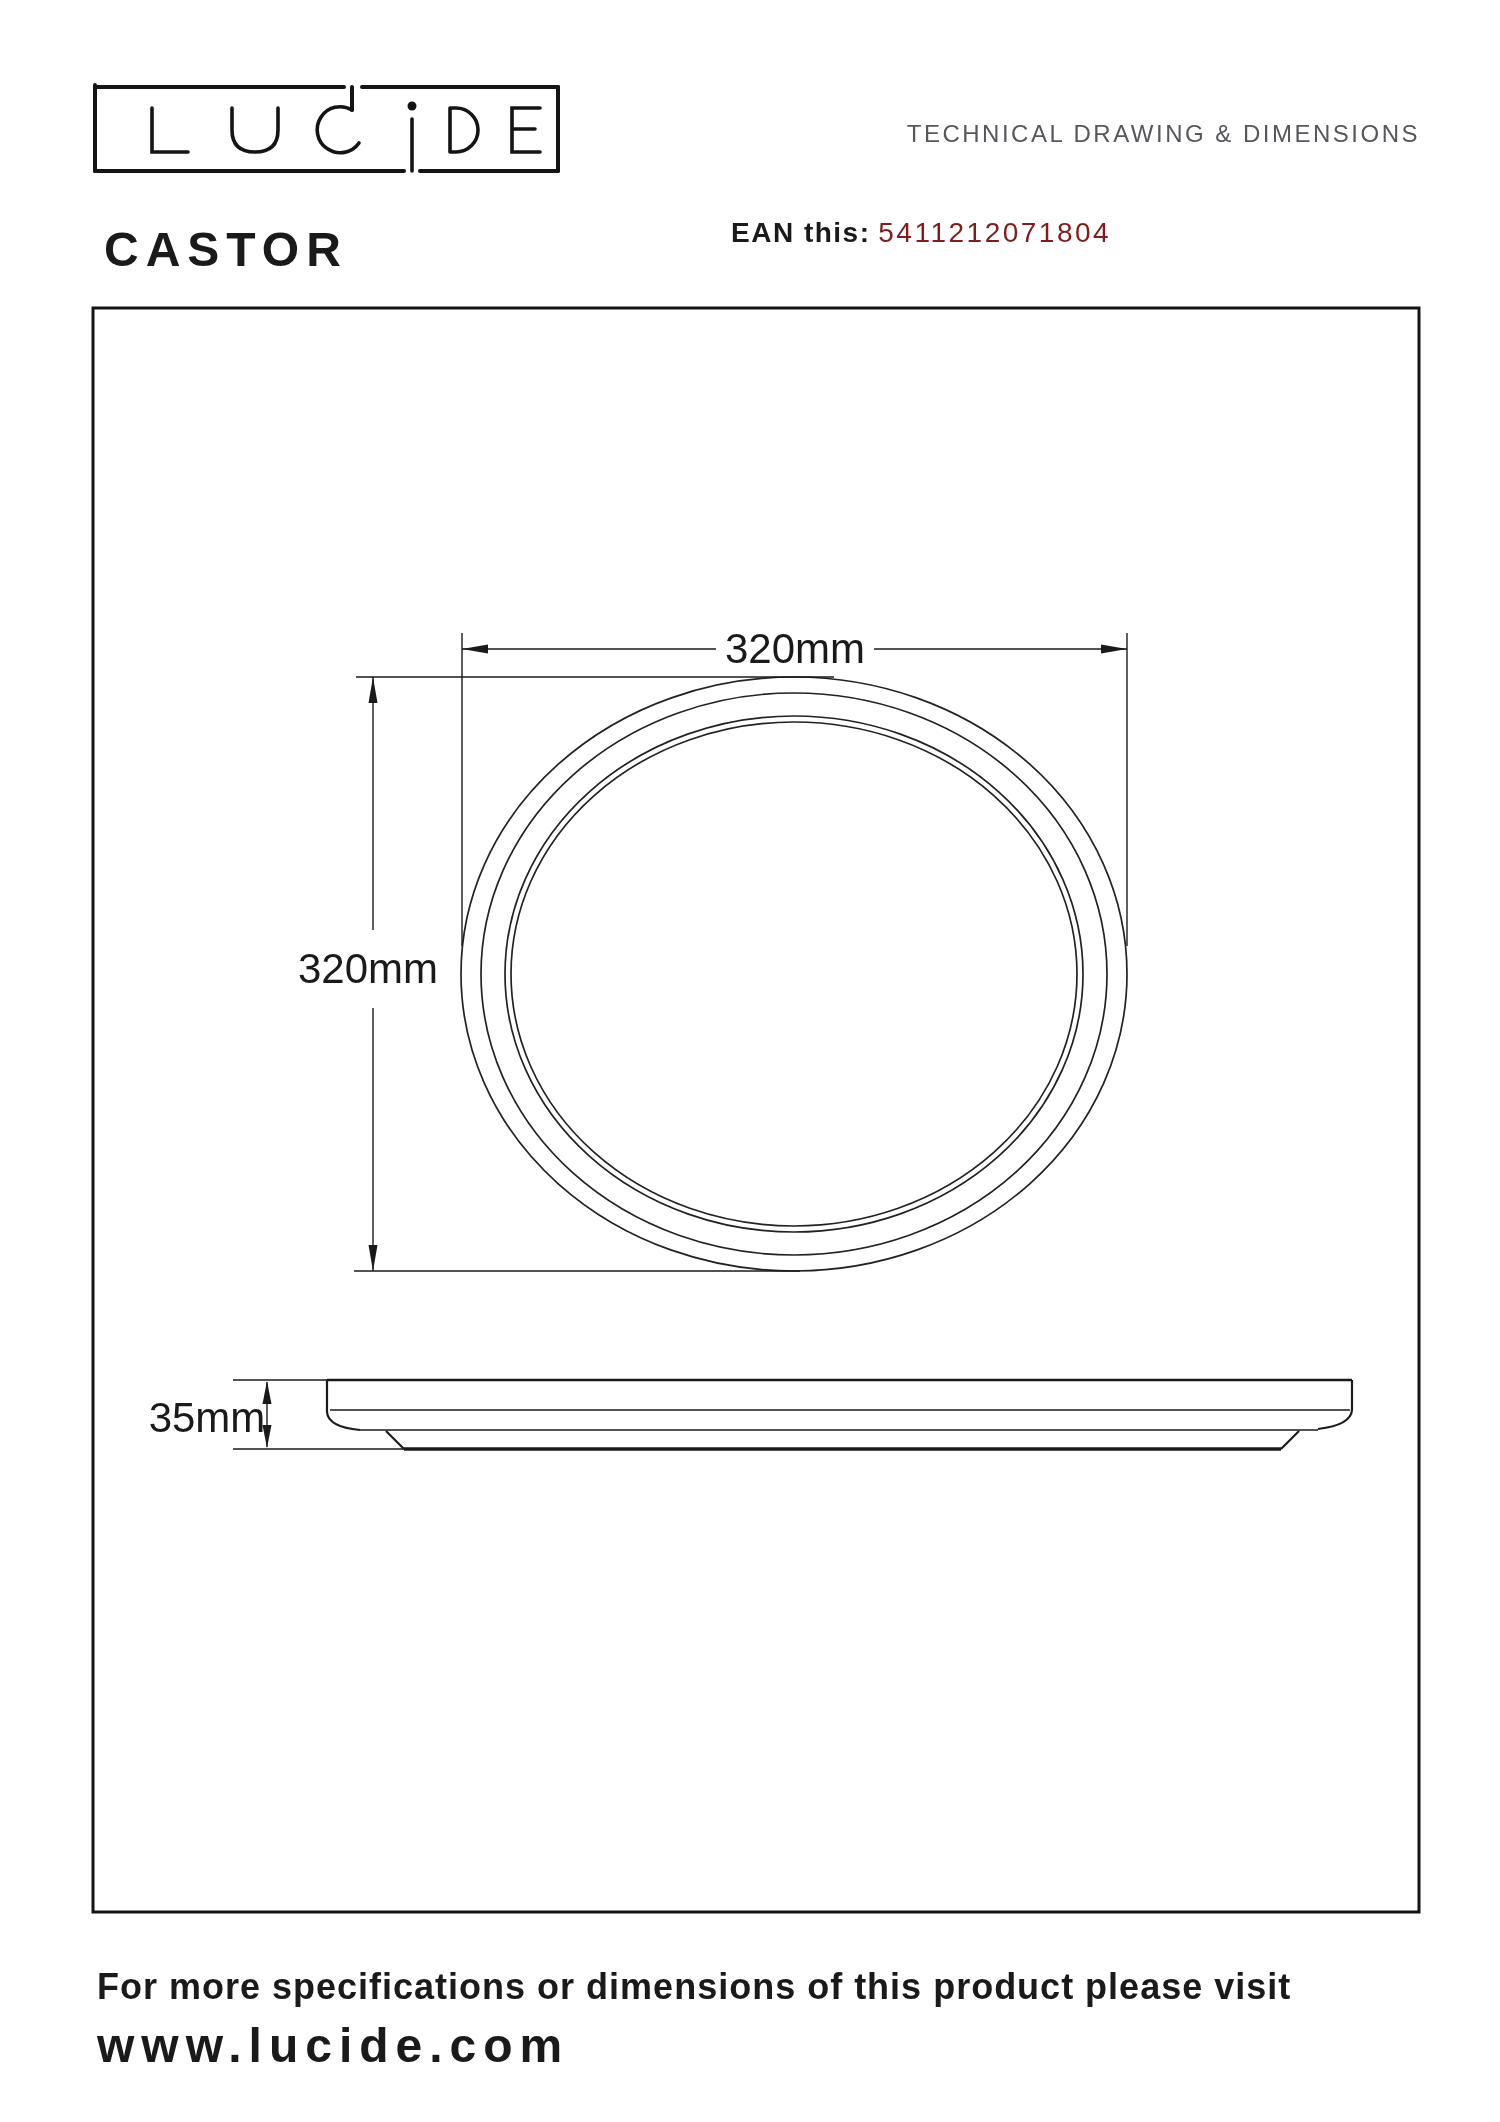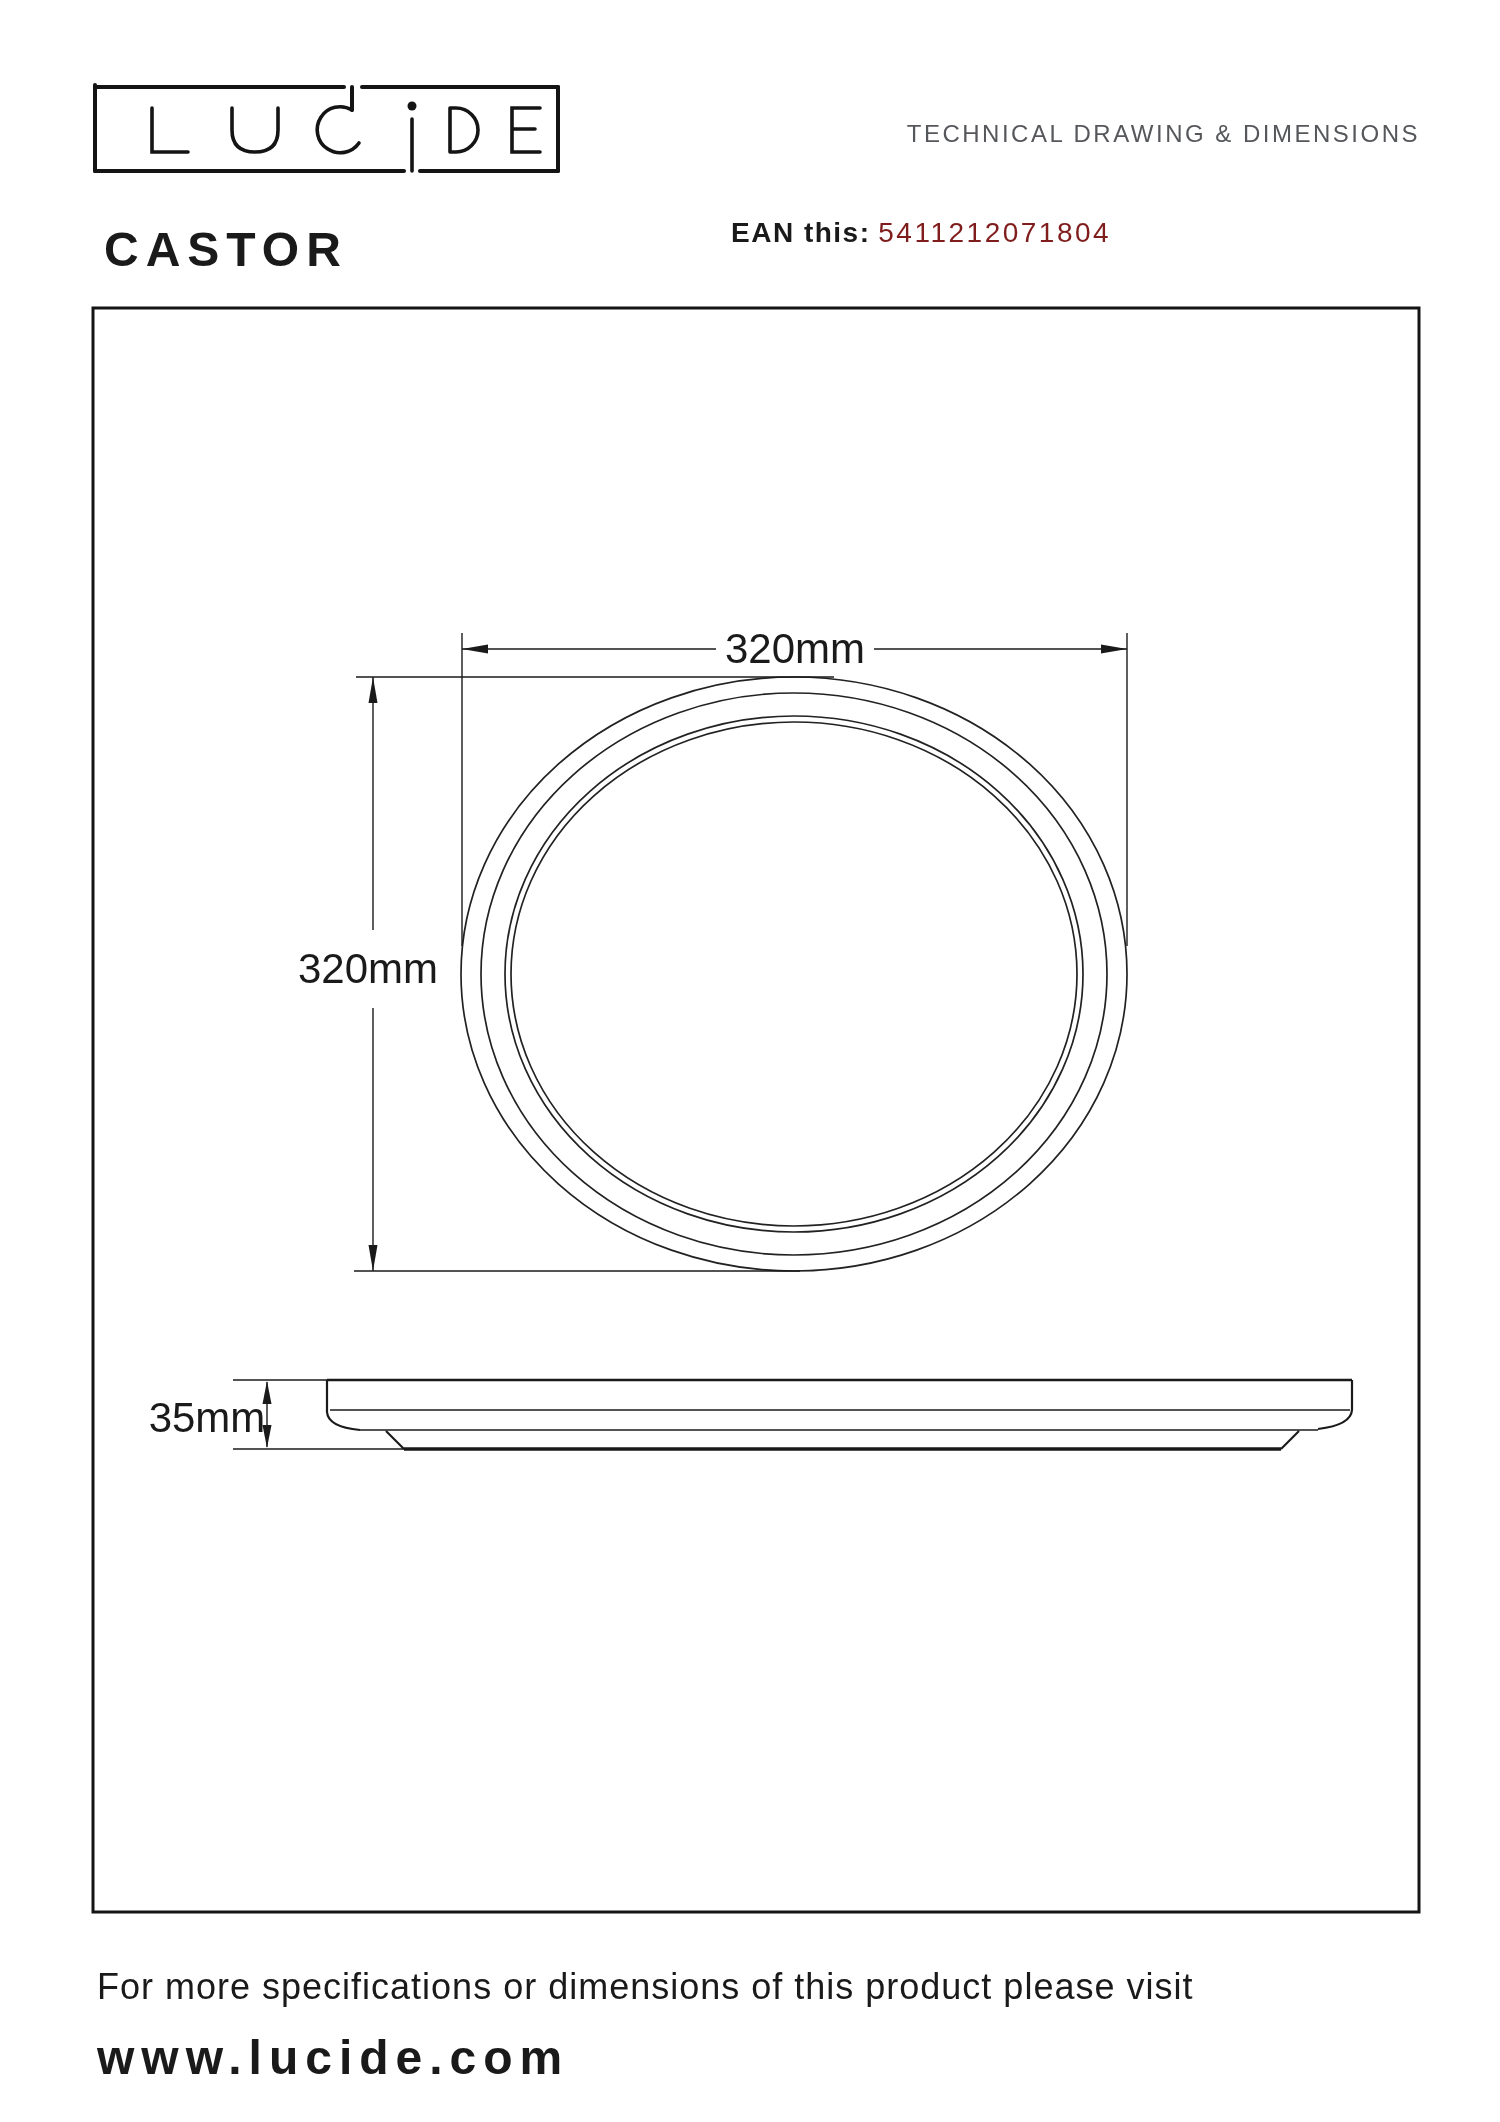--- a/index.html
+++ b/index.html
@@ -15,22 +15,22 @@
   #product-name{
     top:222px;left:104px;font-size:48px;font-weight:bold;
     letter-spacing:7px;white-space:nowrap;
   }
   #item-block{top:216px;left:731px;line-height:33px;white-space:nowrap;}
   #item-block .row{font-size:28px;}
   #item-block .lbl{font-weight:bold;letter-spacing:1.5px;}
   #item-block .val-strong{font-weight:bold;letter-spacing:2px;}
   #item-block .val-light{font-weight:400;color:#7f1d1d;letter-spacing:2.5px;}
   #footer{left:97px;top:1966px;white-space:nowrap;}
-  #footer-line1{font-size:36px;font-weight:normal;letter-spacing:1px;}
-  #footer-line2{margin-top:22px;font-size:48px;font-weight:bold;letter-spacing:7px;}
+  #footer-line1{font-size:36px;font-weight:bold;letter-spacing:1px;}
+  #footer-line2{margin-top:10px;font-size:48px;font-weight:bold;letter-spacing:7px;}
   svg text{font-family:"Liberation Sans", sans-serif;}
   .dim-label{font-size:42px;fill:#1a1a1a;}
 </style>
 </head>
 <body>
 
 <svg class="abs" style="left:0;top:0" width="1500" height="2122" viewBox="0 0 1500 2122">
 
   <g stroke="#141414" fill="none" stroke-width="4" stroke-linecap="round">
 

